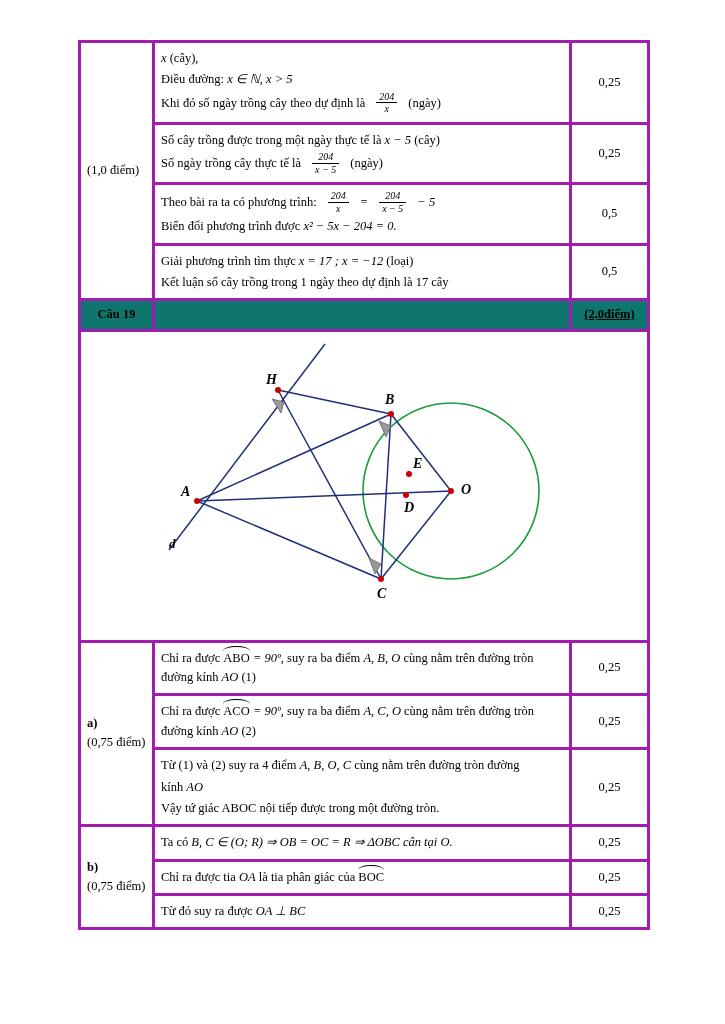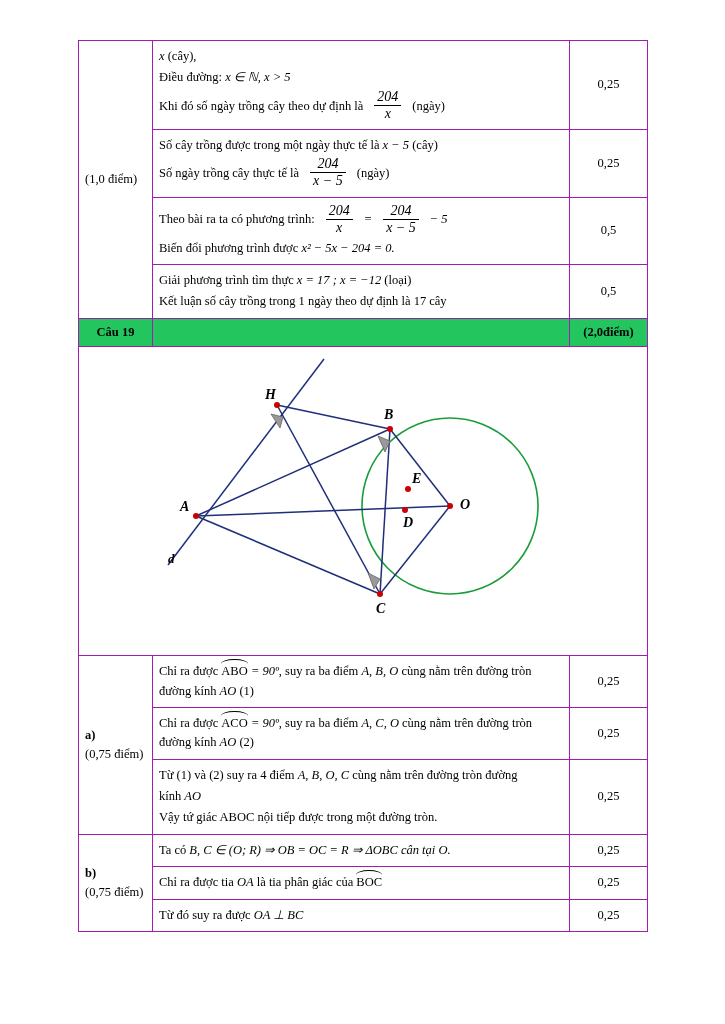--- a/index.html
+++ b/index.html
@@ -19,60 +19,60 @@
     height: 1024px;
     box-sizing: border-box;
     padding: 40px 78px 0 78px;
   }
   table.sheet {
     width: 569px;
     border-collapse: collapse;
     table-layout: fixed;
   }
   table.sheet td {
-    border: 1px solid #a21caf;
+    border: 3px solid #a21caf;
     vertical-align: middle;
     padding: 4px 6px;
     font-size: 12.5px;
     line-height: 1.55;
   }
   .col-label { width: 74px; }
   .col-body  { width: 417px; }
   .col-score { width: 78px; }
   .top { vertical-align: top; }
 
   .label-cell {
     text-align: left;
     font-size: 12.5px;
   }
   .score-cell {
     text-align: center;
     font-size: 12.5px;
   }
   .header-row td {
-    background: #22c55e;
+    background: #0f766e;
     font-weight: bold;
     font-size: 13px;
     padding-top: 6px;
     padding-bottom: 6px;
   }
   .header-row .lbl { text-align: center; }
-  .header-row .sc  { text-align: center; }
+  .header-row .sc  { text-align: center; text-decoration: underline; }
 
   .body-line {
     margin: 2px 0;
   }
 
   
   .mi { font-style: italic; font-family: "Liberation Serif", serif; }
   .frac {
     display: inline-block;
     vertical-align: middle;
     text-align: center;
-    font-size: 14px;
+    font-size: 10px;
     line-height: 1.15;
     margin: 0 3px;
     position: relative;
     top: -1px;
   }
   .frac .num { display: block; padding: 0 3px; font-style: italic; }
   .frac .den { display: block; border-top: 1px solid #000; padding: 0 3px; font-style: italic; }
   .math-line {
     display: flex;
     align-items: center;

